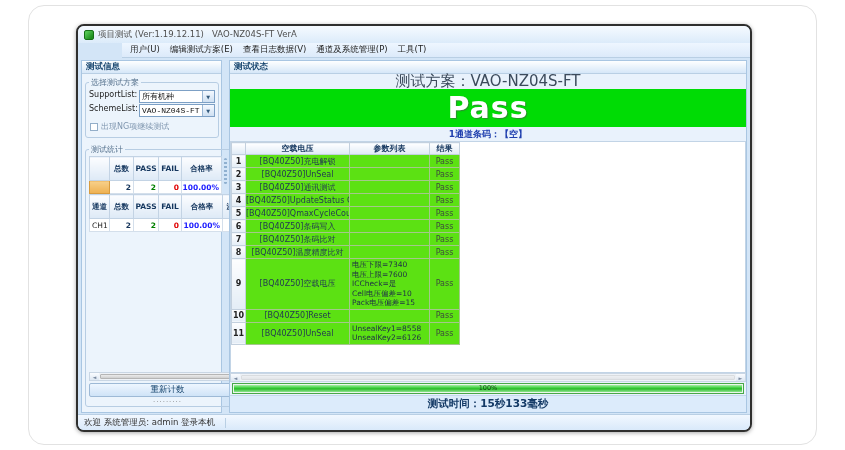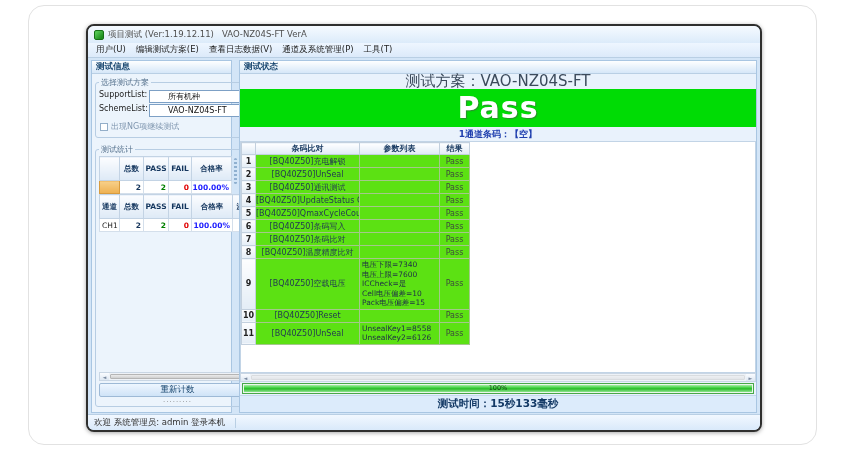--- a/index.html
+++ b/index.html
@@ -1,49 +1,49 @@
 <!DOCTYPE html>
 <html><head>
 <meta charset="utf-8">
 <style>
   * { margin:0; padding:0; box-sizing:border-box; }
   body { width:845px; height:450px; background:#fff; font-family:"DejaVu Sans","Liberation Sans",sans-serif; overflow:hidden; }
   .canvas { position:relative; width:845px; height:450px; background:#fff; }
   .page-frame { position:absolute; left:28px; top:5px; right:28px; bottom:5px; border:1px solid #e2e2e2; border-radius:16px; }
 
-  .window { position:absolute; left:86px; top:24px; width:676px; height:408px; background:#d3e5f7;
+  .window { position:absolute; left:76px; top:24px; width:676px; height:408px; background:#d3e5f7;
             border:2px solid #2f2f2e; border-radius:8px; box-shadow:0 1px 4px rgba(0,0,0,.35);
             display:flex; flex-direction:column; overflow:hidden; }
 
   .titlebar { height:17px; flex:0 0 17px; display:flex; align-items:center; gap:4px; padding:0 6px;
               background:linear-gradient(#f5faff,#dcebfa); font-size:8.5px; color:#4e4e4e; white-space:pre; }
   .app-icon { width:10px; height:10px; border-radius:2px; background:linear-gradient(135deg,#52c552 20%,#1f8f1f 80%);
               border:1px solid #157015; flex:0 0 10px; }
 
   .menubar { height:15px; flex:0 0 15px; display:flex; align-items:center; padding:0 3px;
              background:linear-gradient(#eef6ff,#dceafa); border-bottom:1px solid #b9cfe4;
-             font-size:8.5px; color:#1e1e1e; }
+             font-size:8.5px; color:#1e1e1e;margin-left:44px; }
   .menu-item { padding:1px 5px; cursor:default; }
 
   .content { flex:1; display:flex; min-height:0; padding:2px 3px 1px 3px; }
 
   .panel-header { height:13px; flex:0 0 13px; background:linear-gradient(#feffff,#d6e7f8);
                   border-bottom:1px solid #b9cfe4; font-size:8.5px; font-weight:bold; color:#17456e;
                   display:flex; align-items:center; padding:0 4px; }
 
   
   .left-panel { width:141px; flex:0 0 141px; display:flex; flex-direction:column;
                 border:1px solid #a9c6e2; background:#ecf4fc; min-height:0; }
   .left-body { flex:1; display:flex; flex-direction:column; padding:3px; min-height:0; }
   fieldset.groupbox { border:1px solid #b7cde3; border-radius:3px; padding:1px 3px 3px; margin-bottom:6px; }
   fieldset legend { color:#54708c; font-size:8px; padding:0 2px; }
   .combo-row { display:flex; align-items:flex-start; margin:1px 0; }
   .combo-label { width:50px; flex:0 0 50px; font-size:8px; color:#222; }
   .combo { flex:1; height:13px; background:#fff; border:1px solid #7da0c5; display:flex; align-items:stretch; }
-  .combo-value { flex:1; font-size:8px; line-height:11px; padding:0 18px; color:#111; white-space:nowrap; overflow:hidden; }
+  .combo-value { flex:1; font-size:8px; line-height:11px; padding:0 2px; color:#111; white-space:nowrap; overflow:hidden;font-family:Liberation Mono, monospace; }
   .combo-btn { width:12px; flex:0 0 12px; background:linear-gradient(#f4f9ff,#cfe0f2); border-left:1px solid #9ab6d4;
                font-size:5px; color:#345a7d; display:flex; align-items:center; justify-content:center; }
   .check-row { display:flex; align-items:center; gap:3px; margin:4px 0 2px 1px; }
   .checkbox { width:8px; height:8px; flex:0 0 8px; background:#fff; border:1px solid #93aec9; }
   .check-label { font-size:8px; color:#7e95ae; }
 
   .groupbox.stats { flex:1; display:flex; flex-direction:column; min-height:0; margin-bottom:2px; overflow:hidden; }
   .stats-table { border-collapse:collapse; table-layout:fixed; font-size:7.5px; }
   .stats-table th { background:linear-gradient(#fcfdff,#dde9f6); border:1px solid #c3d3e4; color:#14365e;
                     height:24px; font-weight:bold; overflow:hidden; white-space:nowrap; }
@@ -262,21 +262,21 @@
           <table class="main-table">
             <colgroup>
                 <col style="width:14px">
                 <col style="width:104px">
                 <col style="width:80px">
                 <col style="width:30px">
               </colgroup>
             <thead>
               <tr>
                 <th></th>
-                <th>条码比对</th>
+                <th>空载电压</th>
                 <th>参数列表</th>
                 <th>结果</th>
               </tr>
             </thead>
             <tbody id="main-rows">
                 <tr>
                   <td class="no-cell">1</td>
                   <td class="name-cell">[BQ40Z50]充电解锁</td>
                   <td class="params-cell"></td>
                   <td class="result-cell">Pass</td>

